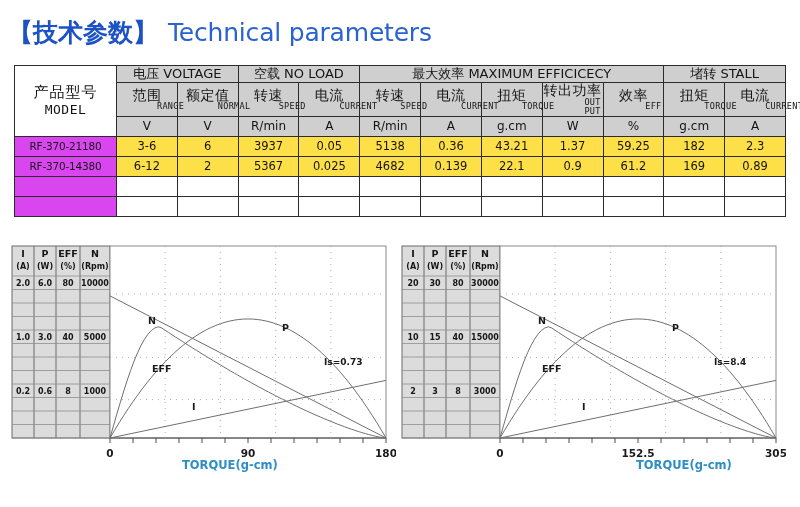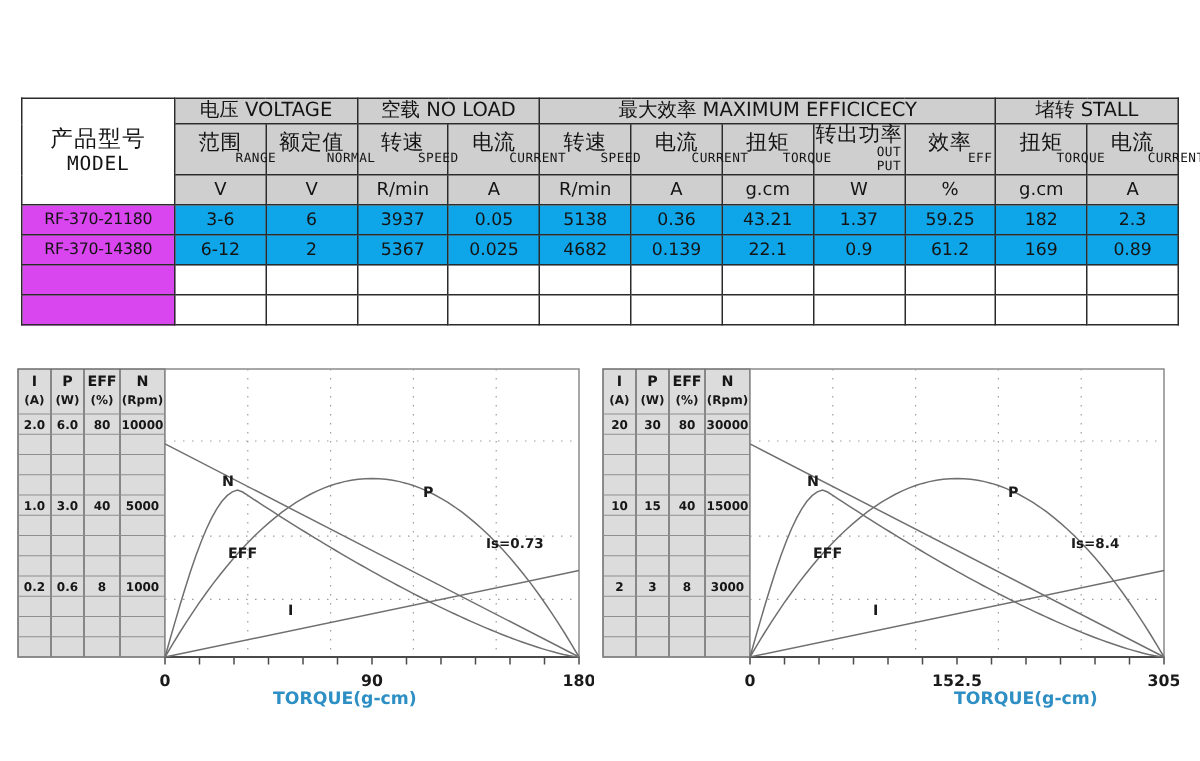--- a/index.html
+++ b/index.html
@@ -71,21 +71,21 @@
   td.modelhead .cn { display: block; font-size: 15px; letter-spacing: 1px; padding-bottom: 2px;}
   td.modelhead .en { display: block; font-size: 13px; font-family: "DejaVu Sans Mono", monospace; letter-spacing: 0.5px;}
   td.model {
     background: #d946ef;
     height: 20px;
     font-size: 10.5px;
     font-family: "DejaVu Sans Mono", monospace;
     letter-spacing: -0.2px;
   }
   td.val {
-    background: #0ea5e9;
+    background: #fde047;
     height: 20px;
     font-size: 11.5px;
     font-family: "DejaVu Sans Mono", monospace;
   }
   td.blank { background:#ffffff; height:20px; }
 
   
   .charts { position: absolute; left: 0px; top: 240px; width: 800px; height: 265px; }
   .chart { position: absolute; top: 0; width: 390px; height: 265px; }
   .chart.left { left: 6px; }
@@ -100,20 +100,22 @@
     white-space: nowrap;
   }
   svg.plot { position:absolute; left:0; top:0; }
 </style>
 </head>
 <body>
 
 <div id="root">
 
   <div class="title-bar">
+    <span class="title-cn">【技术参数】</span>
+    <span class="title-en">Technical parameters</span>
   </div>
 
   <div class="spec-wrap">
     <table class="spec">
       <tbody id="spec-body">
           <tr>
             <td class="modelhead" rowspan="3" style="width: 102px;">
               <span class="cn">产品型号</span>
               <span class="en">MODEL</span>
             </td>

